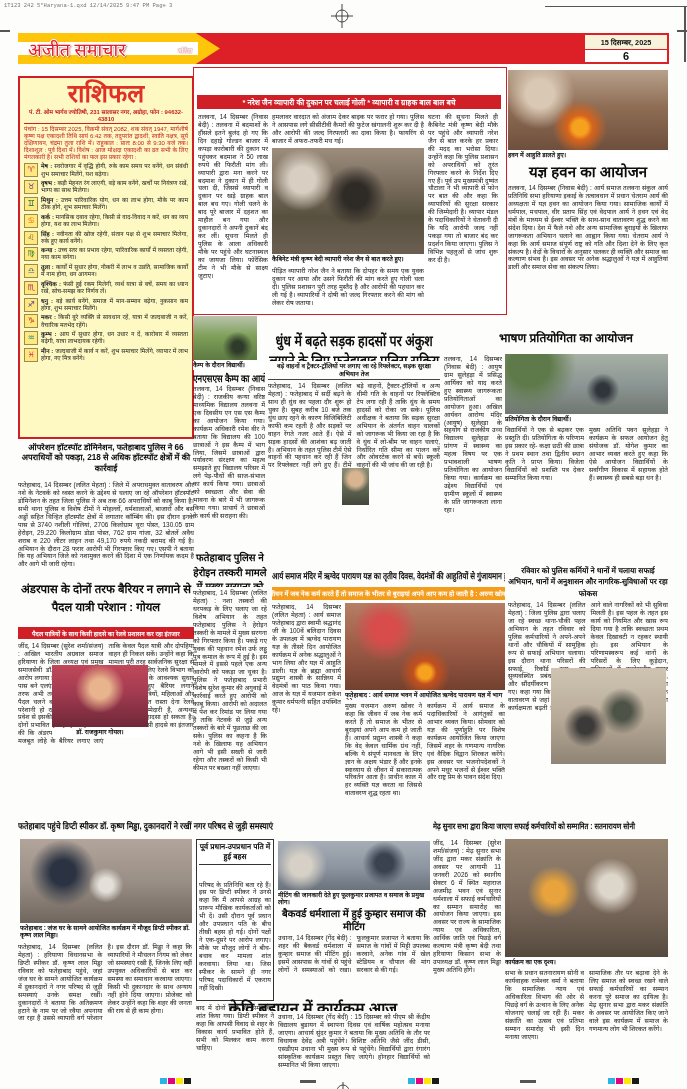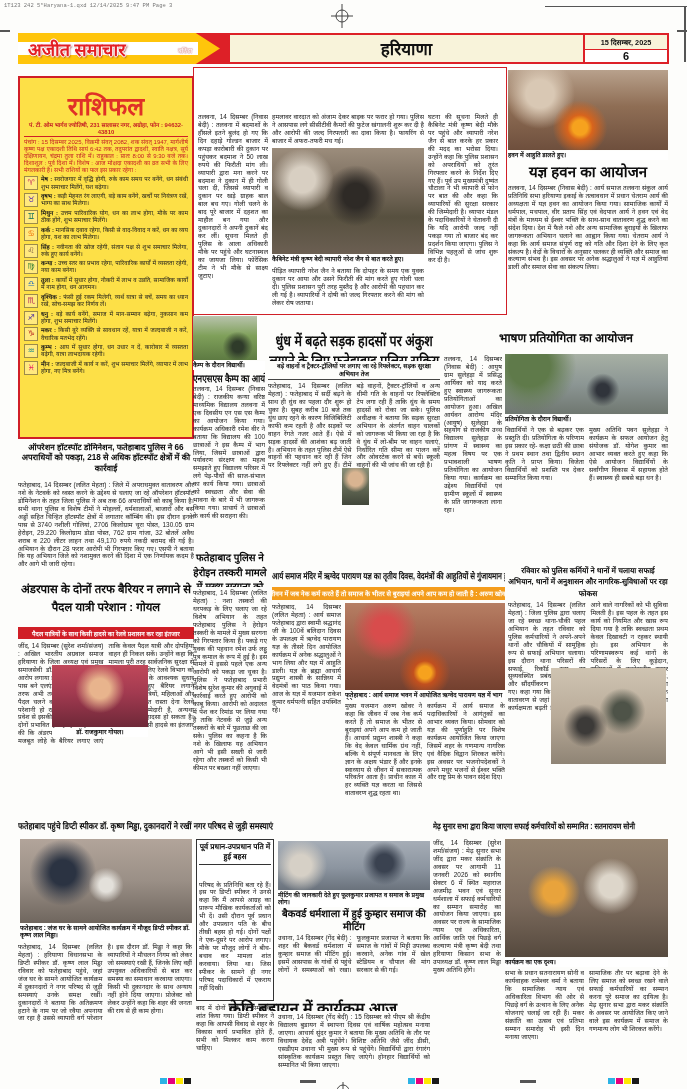--- a/index.html
+++ b/index.html
@@ -16,32 +16,32 @@
   .redbar{background:#d01f27;color:#fff;font-weight:bold;display:flex;align-items:center;justify-content:center;overflow:hidden}
   .orangebar{background:#f49c1b;color:#fff;font-weight:bold;display:flex;align-items:center;justify-content:center;overflow:hidden}
   .cap{font-weight:bold;font-size:6.3px;line-height:1.15;color:#111;overflow:hidden;background:#fff}
   .photo{position:absolute;overflow:hidden}
   .mark{background:#555}
   
   .mast{background:#dd2027}
   .mast .arrow{position:absolute;left:0;top:0;height:100%;width:202px;background:#ffc50b;
     clip-path:polygon(0 0,88% 0,100% 50%,88% 100%,0 100%)}
   .mast .stripe{position:absolute;left:0;top:9px;height:13px;width:180px;background:#fff}
-  .mast .ttl{position:absolute;left:10px;top:4px;font-size:18px;font-weight:bold;color:#e31e25;
+  .mast .ttl{position:absolute;left:10px;top:4px;font-size:18px;font-weight:normal;color:#e31e25;
     font-family:"Liberation Serif","DejaVu Serif",serif;
     text-shadow:1px 0 #fff,-1px 0 #fff,0 1px #fff,0 -1px #fff,1px 1px 2px #7a0000}
   .mast .city{position:absolute;left:160px;top:13px;font-size:6.5px;color:#fff;font-weight:bold;text-shadow:0 0 1px #a00}
   .mast .mid{position:absolute;left:212px;right:86px;top:2px;bottom:2px;background:#f8f3da;
     display:flex;align-items:center;justify-content:center;font-size:17px;font-weight:bold;color:#111}
   .mast .dt{position:absolute;right:2px;top:2px;width:82px;height:14px;background:#f8f3da;
     display:flex;align-items:center;justify-content:center;font-size:7.3px;font-weight:bold;color:#111}
   .mast .pg{position:absolute;right:2px;top:17px;width:82px;height:12px;background:#fff;
     display:flex;align-items:center;justify-content:center;font-size:11px;font-weight:bold;color:#111}
   
-  .rashi{border:2px solid #d01f27;background:#fde047;padding:16px 4px;box-sizing:border-box}
+  .rashi{border:2px solid #d01f27;background:#fef9c3;padding:3px 4px;box-sizing:border-box}
   .rashi .rtitle{color:#e03127;font-family:"Liberation Serif","DejaVu Serif",serif;
      font-weight:bold;font-size:25px;line-height:1.02;text-align:center}
   .rashi .astro{color:#c41d24;font-size:5.9px;font-weight:bold;text-align:center;
      border-bottom:1px solid #d01f27;padding-bottom:1px;margin:1px 0 2px}
   .rashi .pan{color:#c41d24;font-size:6px;line-height:1.2;text-align:justify;margin-bottom:2px}
   .sign{display:flex;align-items:flex-start;margin-bottom:2.4px}
   .sign .ic{flex:0 0 12px;height:12px;margin-right:3px;background:#ffe97f;border:1px solid #9c8b4a;
      display:flex;align-items:center;justify-content:center;font-size:8px;line-height:1}
   .sign p{margin:0;font-size:6px;line-height:1.2;text-align:justify}
   .sign .nm{font-weight:bold}
@@ -70,21 +70,20 @@
 <div class="abs mark" style="left:545px;top:6px;width:142px;height:1px"></div>
 <div class="abs mark" style="left:684px;top:6px;width:1.5px;height:56px"></div>
 <div class="abs mark" style="left:0;top:30px;width:10px;height:1.5px"></div>
 <div class="abs mark" style="left:677px;top:30px;width:10px;height:1.5px"></div>
 
 <div class="abs mast" style="left:18px;top:33px;width:651px;height:31px">
   <div class="arrow"></div>
   <div class="stripe"></div>
   <div class="ttl">अजीत समाचार</div>
   <div class="city">बठिंडा</div>
-  <div class="mid">हरियाणा</div>
   <div class="dt">15 दिसम्बर, 2025</div>
   <div class="pg">6</div>
 </div>
 
 <div class="abs rashi" style="left:18px;top:76px;width:176px;height:363px">
   <div class="rtitle">राशिफल</div>
   <div class="astro">पं. टी. ओम भार्गव ज्योतिषी, 231 सालासर नगर, अग्रोहा, फोन : 94632-43810</div>
   <div class="pan">पंचांग : 15 दिसम्बर 2025, विक्रमी संवत् 2082, शक संवत् 1947, मार्गशीर्ष कृष्ण पक्ष एकादशी तिथि सायं 6:42 तक, तदुपरांत द्वादशी, स्वाति नक्षत्र, सूर्य दक्षिणायन, चंद्रमा तुला राशि में। राहुकाल : प्रातः 8:00 से 9:30 बजे तक। दिशाशूल : पूर्व दिशा में। विशेष : आज मोक्षदा एकादशी का व्रत सभी के लिए मंगलकारी है। सभी राशियों का फल इस प्रकार रहेगा :</div>
   <div>
     <div class="sign">
@@ -141,20 +140,23 @@
 <div class="abs hl ctr" style="left:18px;top:443px;width:176px;height:36px;font-size:8.2px;line-height:1.25">ऑपरेशन हॉटस्पॉट डोमिनेशन, फतेहाबाद पुलिस ने 66 अपराधियों को पकड़ा, 218 से अधिक हॉटस्पॉट क्षेत्रों में की कार्रवाई</div>
 <div class="abs bt" style="left:18px;top:481px;width:176px;height:98px">फतेहाबाद, 14 दिसम्बर (ललित मेहता) : जिले में अपराधमुक्त वातावरण और नशे के नेटवर्क को ध्वस्त करने के उद्देश्य से चलाए जा रहे ऑपरेशन हॉटस्पॉट डोमिनेशन के तहत जिला पुलिस ने अब तक 66 अपराधियों को काबू किया है। सभी थाना पुलिस व विशेष टीमों ने मोहल्लों, धर्मशालाओं, बाजारों और बस अड्डों सहित चिन्हित हॉटस्पॉट क्षेत्रों में लगातार कॉम्बिंग की। इस दौरान इनके पास से 3740 नशीली गोलियां, 2706 किलोग्राम चूरा पोस्त, 130.05 ग्राम हेरोइन, 29.220 किलोग्राम डोडा पोस्त, 762 ग्राम गांजा, 32 बोतलें अवैध शराब व 220 लीटर लाहन तथा 49,170 रुपये नकदी बरामद की गई है। अभियान के दौरान 28 फरार आरोपी भी गिरफ्तार किए गए। एसपी ने बताया कि यह अभियान जिले को नशामुक्त करने की दिशा में एक निर्णायक कदम है और आगे भी जारी रहेगा।</div>
 
 <div class="abs hl ctr" style="left:18px;top:581px;width:176px;height:44px;font-size:11.5px;line-height:1.55">अंडरपास के दोनों तरफ बैरियर न लगाने से पैदल यात्री परेशान : गोयल</div>
 <div class="abs redbar" style="left:18px;top:627px;width:176px;height:12px;font-size:6.2px">पैदल यात्रियों के साथ किसी हादसे का रेलवे प्रशासन कर रहा इंतजार</div>
 <div class="abs bt c2" style="left:18px;top:642px;width:176px;height:190px">जींद, 14 दिसम्बर (सुरेश शर्मा/संजय) : अखिल भारतीय अग्रवाल समाज हरियाणा के जिला अध्यक्ष एवं प्रमुख समाजसेवी डॉ. राजकुमार गोयल ने आरोप लगाया है कि देवीलाल चौक के पास बने एलएंडटी अंडरपास के दोनों तरफ अभी तक बैरियर न लगने से पैदल चलने वाले यात्रियों को भारी परेशानी हो रही है। बड़े वाहनों के प्रवेश से इसकी उपयोगिता और सुरक्षा दोनों प्रभावित हो रही हैं। उन्होंने मांग की कि अंडरपास के दोनों सिरों पर मजबूत लोहे के बैरियर लगाए जाएं ताकि केवल पैदल यात्री और दोपहिया वाहन ही निकल सकें। उन्होंने कहा कि मामला पूरी तरह सार्वजनिक सुरक्षा से जुड़ा हुआ है इसलिए रेलवे विभाग को बिना किसी देरी के आवश्यक सुधार कार्य करवाते हुए बैरियर लगाने चाहिए। पैदल यात्रियों, महिलाओं और बच्चों को सुरक्षित रास्ता देना रेलवे विभाग की जिम्मेदारी है, अन्यथा किसी दिन बड़ा हादसा हो सकता है। रेलवे प्रशासन किसी हादसे का इंतजार कर रहा है।</div>
 <div class="photo" style="left:52px;top:665px;width:96px;height:62px;background:radial-gradient(circle at 50% 38%,#e8b48d 0 16%,transparent 40%),linear-gradient(180deg,#c0485a 0%,#a23a50 45%,#6e2838 100%)"></div>
 <div class="abs cap ctr" style="left:52px;top:728px;width:96px;height:9px">डॉ. राजकुमार गोयल।</div>
 
 <div class="abs box-red" style="left:193px;top:67px;width:312px;height:246px">
+  <div class="abs redbar" style="left:3px;top:27px;width:304px;height:14px;font-size:7.6px">
+      <span class="nowrap">* नरेश जैन व्यापारी की दुकान पर चलाई गोली * व्यापारी व ग्राहक बाल बाल बचे</span>
+    </div>
   <div class="abs bt" style="left:4px;top:45px;width:70px;height:196px">तलवना, 14 दिसम्बर (निवास बेदी) : तलवना में बदमाशों के हौंसले इतने बुलंद हो गए कि दिन दहाड़े गोल्डन बाजार में कपड़ा कारोबारी की दुकान पर पहुंचकर बदमाश ने 50 लाख रुपये की फिरौती मांग ली। व्यापारी द्वारा मना करने पर बदमाश ने दुकान में ही गोली चला दी, जिससे व्यापारी व दुकान पर खड़े ग्राहक बाल बाल बच गए। गोली चलने के बाद पूरे बाजार में दहशत का माहौल बन गया और दुकानदारों ने अपनी दुकानें बंद कर लीं। सूचना मिलते ही पुलिस के आला अधिकारी मौके पर पहुंचे और घटनास्थल का जायजा लिया। फोरेंसिक टीम ने भी मौके से साक्ष्य जुटाए।</div>
   <div class="abs bt" style="left:78px;top:45px;width:152px;height:33px">हमलावर वारदात को अंजाम देकर बाइक पर फरार हो गया। पुलिस ने आसपास लगे सीसीटीवी कैमरों की फुटेज खंगालनी शुरू कर दी है और आरोपी की जल्द गिरफ्तारी का दावा किया है। फायरिंग से बाजार में अफरा-तफरी मच गई।</div>
   <div class="photo" style="left:78px;top:80px;width:152px;height:106px;background:radial-gradient(circle at 20% 30%,#d8cfc2 0 9%,transparent 22%),radial-gradient(circle at 55% 45%,#2e2a26 0 12%,transparent 30%),linear-gradient(180deg,#9c8d7c 0%,#7a6d5e 35%,#57503f 65%,#6b5f52 100%)"></div>
   <div class="abs cap" style="left:78px;top:187px;width:152px;height:10px">कैबिनेट मंत्री कृष्ण बेदी व्यापारी नरेश जैन से बात करते हुए।</div>
   <div class="abs bt" style="left:78px;top:199px;width:152px;height:42px">पीड़ित व्यापारी नरेश जैन ने बताया कि दोपहर के समय एक युवक दुकान पर आया और उसने फिरौती की मांग करते हुए गोली चला दी। पुलिस प्रशासन पूरी तरह मुस्तैद है और आरोपी की पहचान कर ली गई है। व्यापारियों ने दोषी को जल्द गिरफ्तार करने की मांग को लेकर रोष जताया।</div>
   <div class="abs bt" style="left:234px;top:45px;width:70px;height:196px">घटना की सूचना मिलते ही कैबिनेट मंत्री कृष्ण बेदी मौके पर पहुंचे और व्यापारी नरेश जैन से बात करके हर प्रकार की मदद का भरोसा दिया। उन्होंने कहा कि पुलिस प्रशासन को अपराधियों को तुरंत गिरफ्तार करने के निर्देश दिए गए हैं। पूर्व उप मुख्यमंत्री दुष्यंत चौटाला ने भी व्यापारी से फोन पर बात की और कहा कि व्यापारियों की सुरक्षा सरकार की जिम्मेदारी है। व्यापार मंडल के पदाधिकारियों ने चेतावनी दी कि यदि आरोपी जल्द नहीं पकड़ा गया तो बाजार बंद कर प्रदर्शन किया जाएगा। पुलिस ने विभिन्न पहलुओं से जांच शुरू कर दी है।</div>
 </div>
 
 <div class="photo" style="left:508px;top:70px;width:160px;height:80px;background:radial-gradient(circle at 45% 72%,#f6a21e 0 7%,#d8641c 12%,transparent 26%),radial-gradient(circle at 20% 30%,#d9c8b4 0 10%,transparent 25%),linear-gradient(180deg,#b8a18c 0%,#8f6e55 45%,#6e4f3d 100%)"></div>
 <div class="abs cap" style="left:508px;top:151px;width:160px;height:9px">हवन में आहुति डालते हुए।</div>

